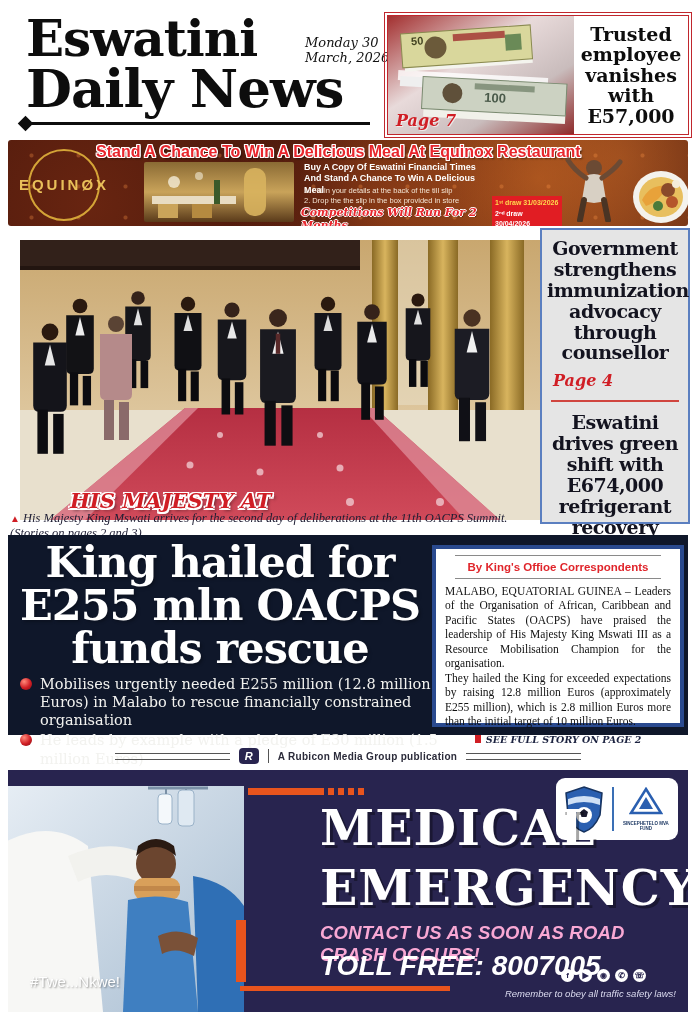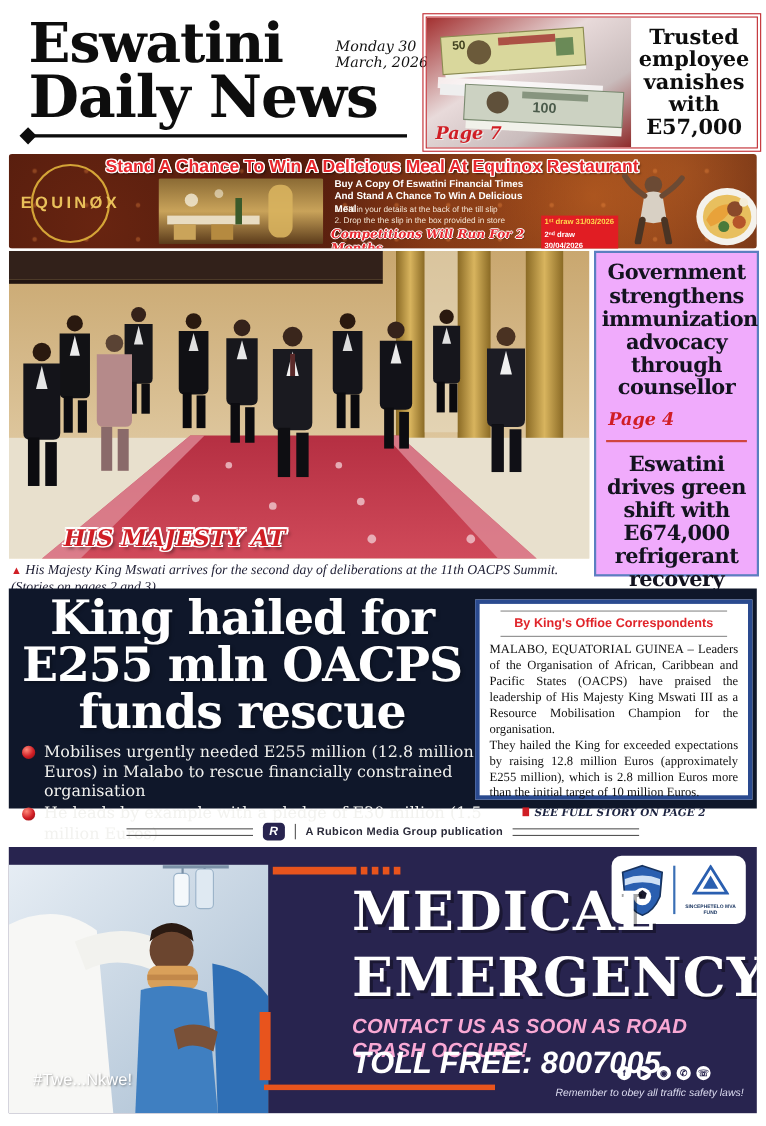--- a/index.html
+++ b/index.html
@@ -65,21 +65,21 @@
            font-style:italic;font-weight:bold;color:#d01e25;text-align:center;line-height:1.1;
            text-shadow:1.5px 0 #fff,-1.5px 0 #fff,0 1.5px #fff,0 -1.5px #fff,1.5px 1.5px #fff,
                        -1.5px -1.5px #fff,1.5px -1.5px #fff,-1.5px 1.5px #fff,3px 3px 3px rgba(0,0,0,.4);}
   .po-l1{font-size:21px;}
   .po-l2{font-size:20px;}
   .caption{position:absolute;left:10px;top:511px;width:528px;font-family:"Liberation Serif",serif;
            font-style:italic;font-size:12.5px;color:#1d1d33;}
   .caption .tri{color:#d01e25;font-style:normal;font-size:10px;}
 
   
-  .sidebar{position:absolute;left:540px;top:228px;width:150px;height:296px;background:#f0abfc;
+  .sidebar{position:absolute;left:540px;top:228px;width:150px;height:296px;background:#e5e5e5;
            border:2px solid #5b7fc0;box-sizing:border-box;padding:8px 5px;}
   .sb-head{font-family:"DejaVu Serif",serif;font-weight:bold;font-size:19px;line-height:1.1;
            letter-spacing:-.5px;text-align:center;color:#13131f;}
   .sb-page{font-family:"DejaVu Serif",serif;font-style:italic;font-weight:bold;font-size:16px;
            color:#d01e25;margin:8px 0 0 6px;}
   .sb-div{height:2px;background:#d0453f;margin:10px 4px;}
 
   
   .lead{position:absolute;left:8px;top:535px;width:680px;height:200px;background:#0f172a;}
   .lead-head{position:absolute;left:0;top:6px;width:424px;text-align:center;color:#fff;
@@ -239,21 +239,21 @@
         <ellipse cx="29" cy="27" rx="22" ry="20" fill="#e8bf5e"></ellipse>
         <path d="M10 30 Q18 14 34 16 Q30 30 14 36 Z" fill="#e8a23a"></path>
         <circle cx="36" cy="20" r="7" fill="#8a4a2a"></circle>
         <circle cx="40" cy="32" r="6" fill="#b5552a"></circle>
         <circle cx="26" cy="36" r="5" fill="#4a7a3a"></circle>
         <circle cx="44" cy="14" r="4" fill="#f4ecd8"></circle>
       </svg>
     </div>
   </div>
 
-  <figure class="photo" style="margin:0">
+  <figure class="photo" style="margin:12px">
     <svg width="528" height="280" viewBox="0 0 528 280">
       <defs>
         <linearGradient id="wall" x1="0" y1="0" x2="0" y2="1">
           <stop offset="0" stop-color="#c9a76f"></stop>
             <stop offset="1" stop-color="#ead9b9"></stop>
         </linearGradient>
         <linearGradient id="pillar" x1="0" y1="0" x2="1" y2="0">
           <stop offset="0" stop-color="#8a6a25"></stop>
             <stop offset=".5" stop-color="#d8b45e"></stop>
             <stop offset="1" stop-color="#8a6a25"></stop>

